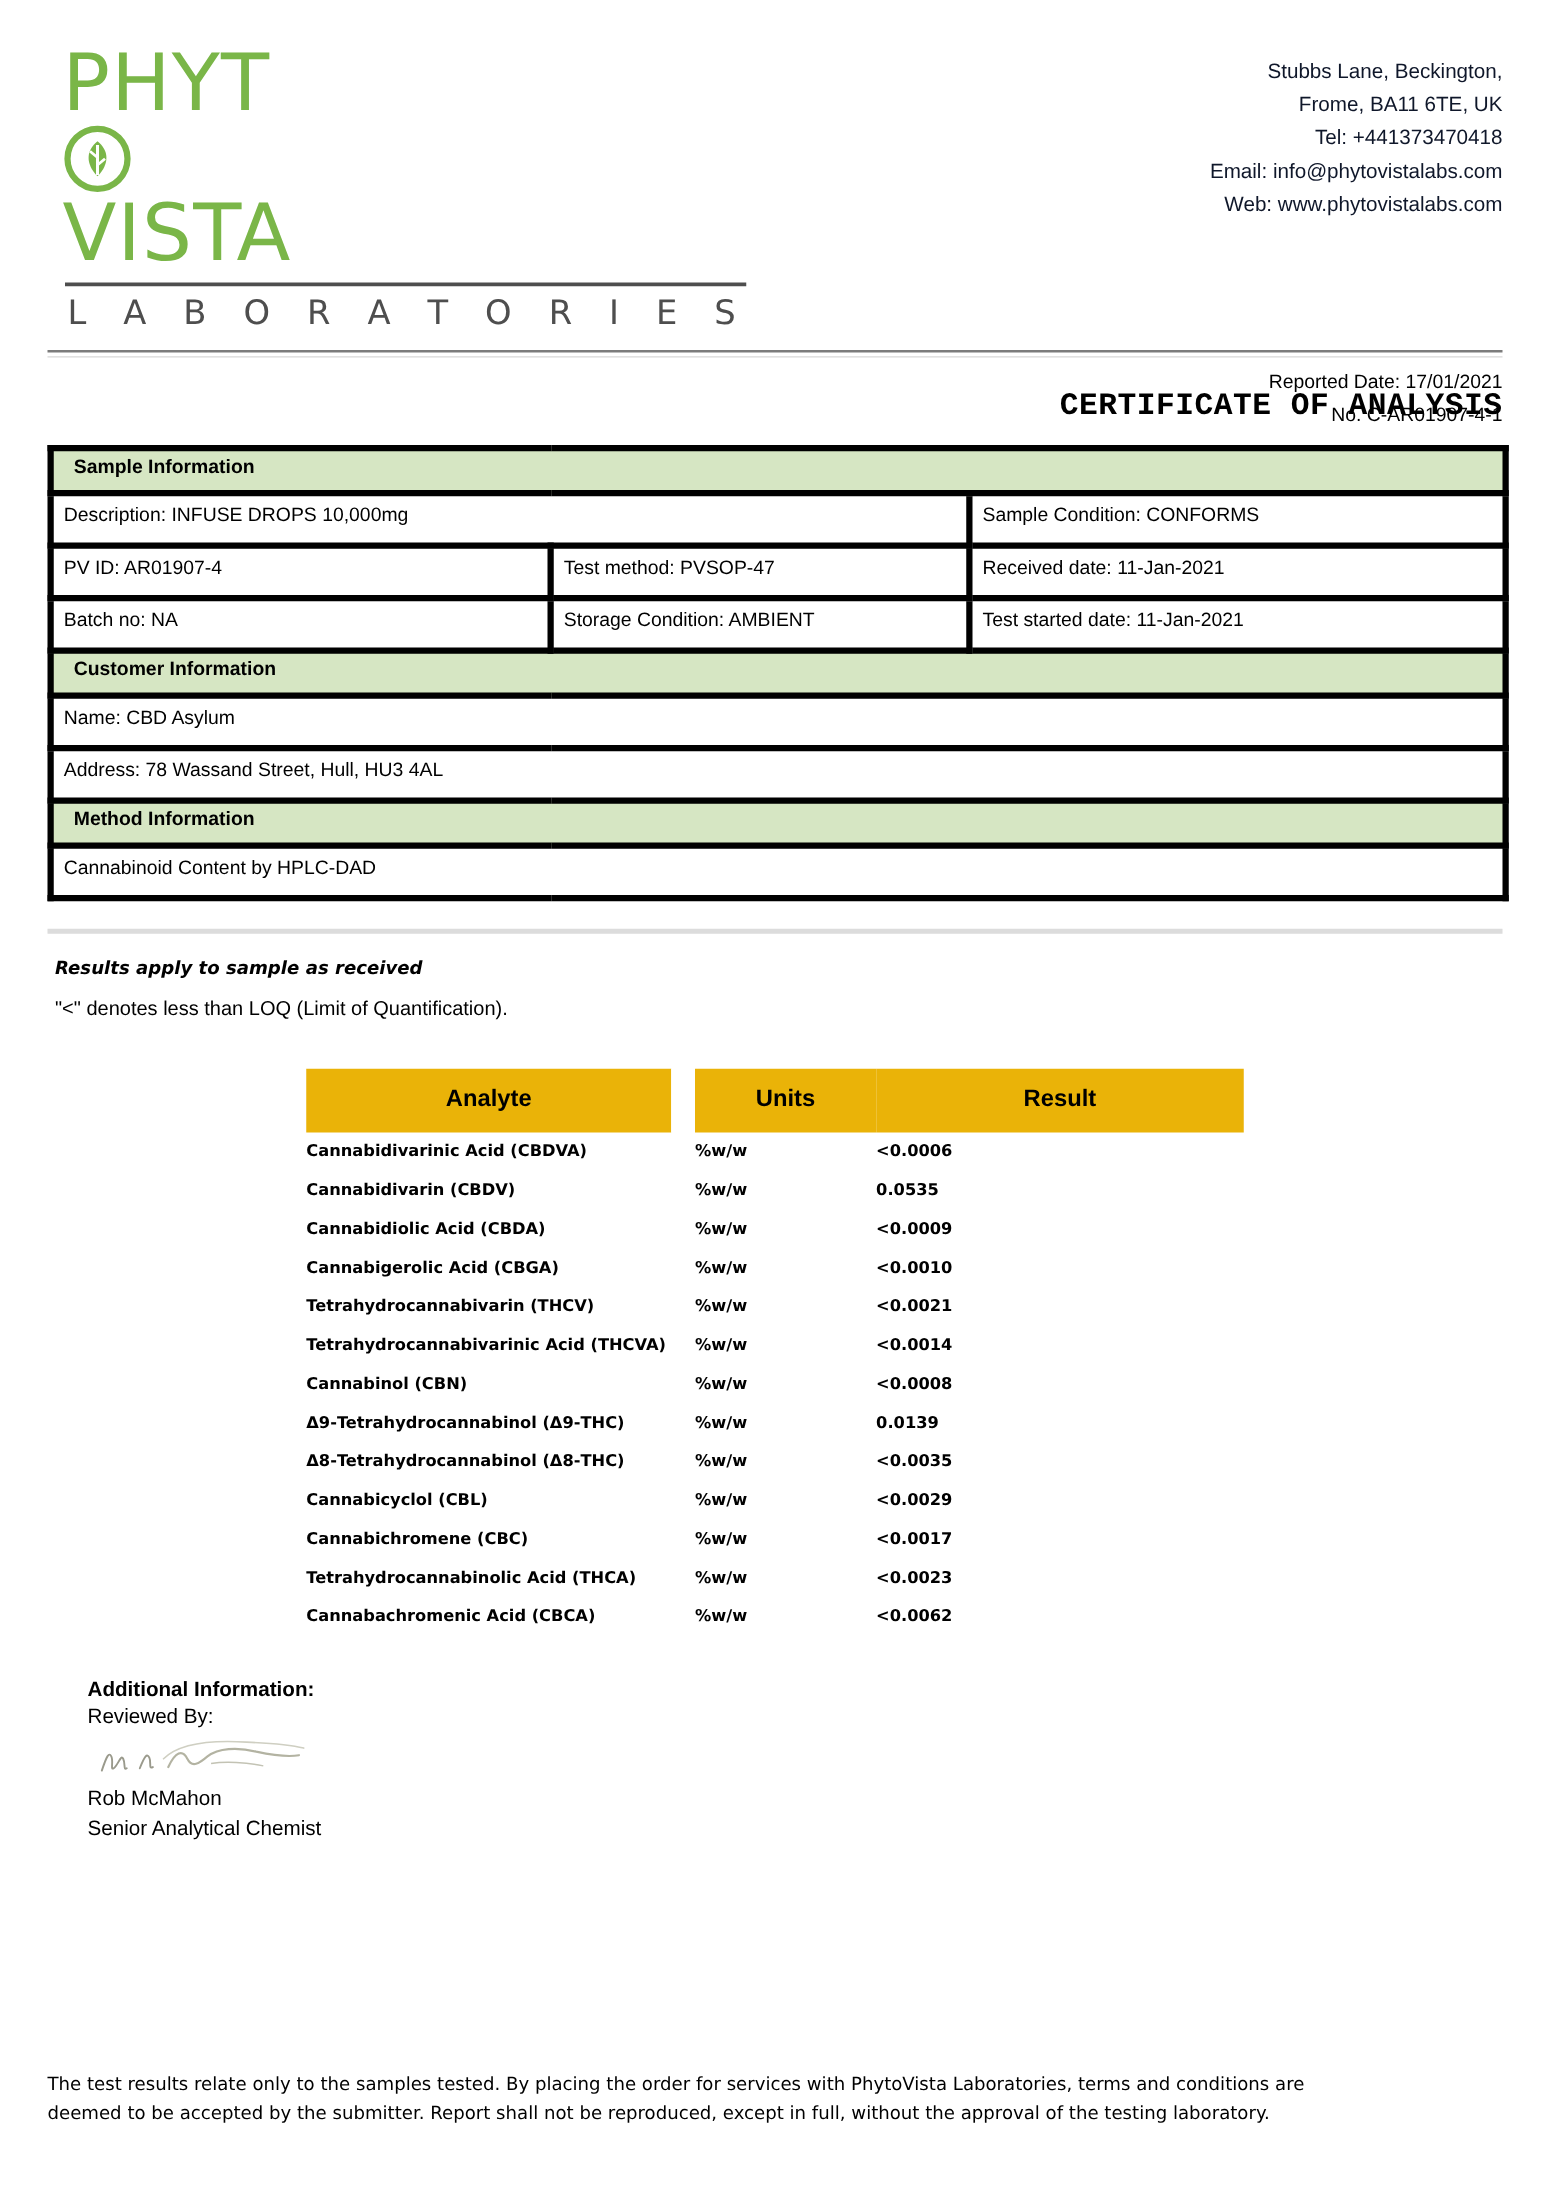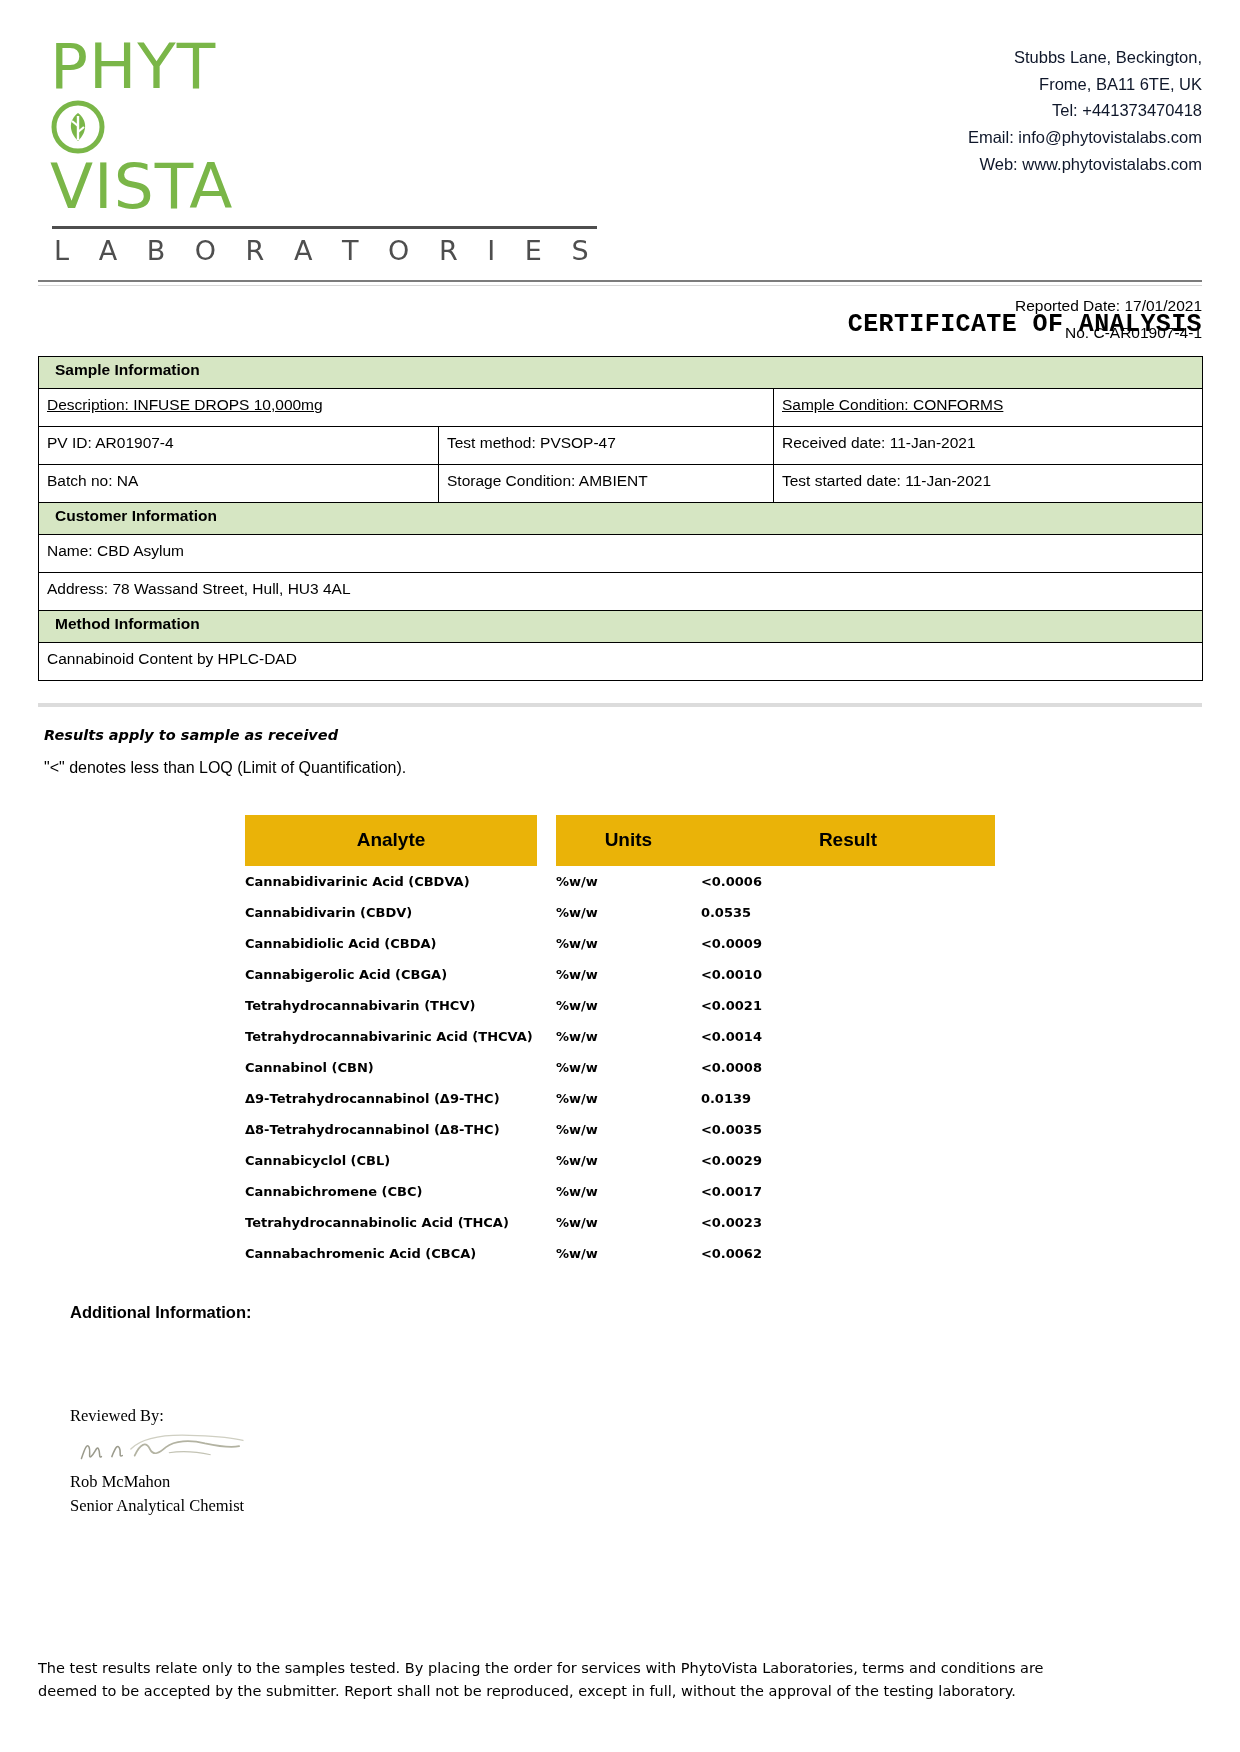--- a/index.html
+++ b/index.html
@@ -103,32 +103,32 @@
 
   
   .info-table {
     width: 100%;
     border-collapse: collapse;
     table-layout: fixed;
     font-size: 15.5px;
     margin-top: 4px;
   }
   .info-table td {
-    border: 1px solid #000000;
+    border: 5px solid #000000;
     padding: 7px 8px 8px 8px;
     vertical-align: top;
     height: 22px;
   }
   .section-band {
     background: #d6e6c3;
     font-weight: bold;
     font-size: 15.5px;
     padding: 4px 8px 5px 16px !important;
   }
-  .tall { height: 44px; text-decoration: underline; }
+  .tall { height: 44px; }
 
   .gray-rule {
     height: 4px;
     background: #dcdcdc;
     margin-top: 22px;
   }
 
   
   .note-italic {
     font-size: 14.5px;
@@ -184,25 +184,23 @@
   col.c-result { width: 280px; }
 
   
   .additional {
     margin-top: 34px;
     font-size: 16.5px;
     font-weight: bold;
     padding-left: 32px;
   }
   .sign-block {
-    margin-top: 82px;
     padding-left: 32px;
     font-size: 16.5px;
     line-height: 1.45;
-    font-family: Liberation Serif, serif;
   }
   .sig-img {
     height: 38px;
     width: 230px;
     position: relative;
     margin: 2px 0 2px 0;
   }
   .sig-img svg { display: block; }
 
   

